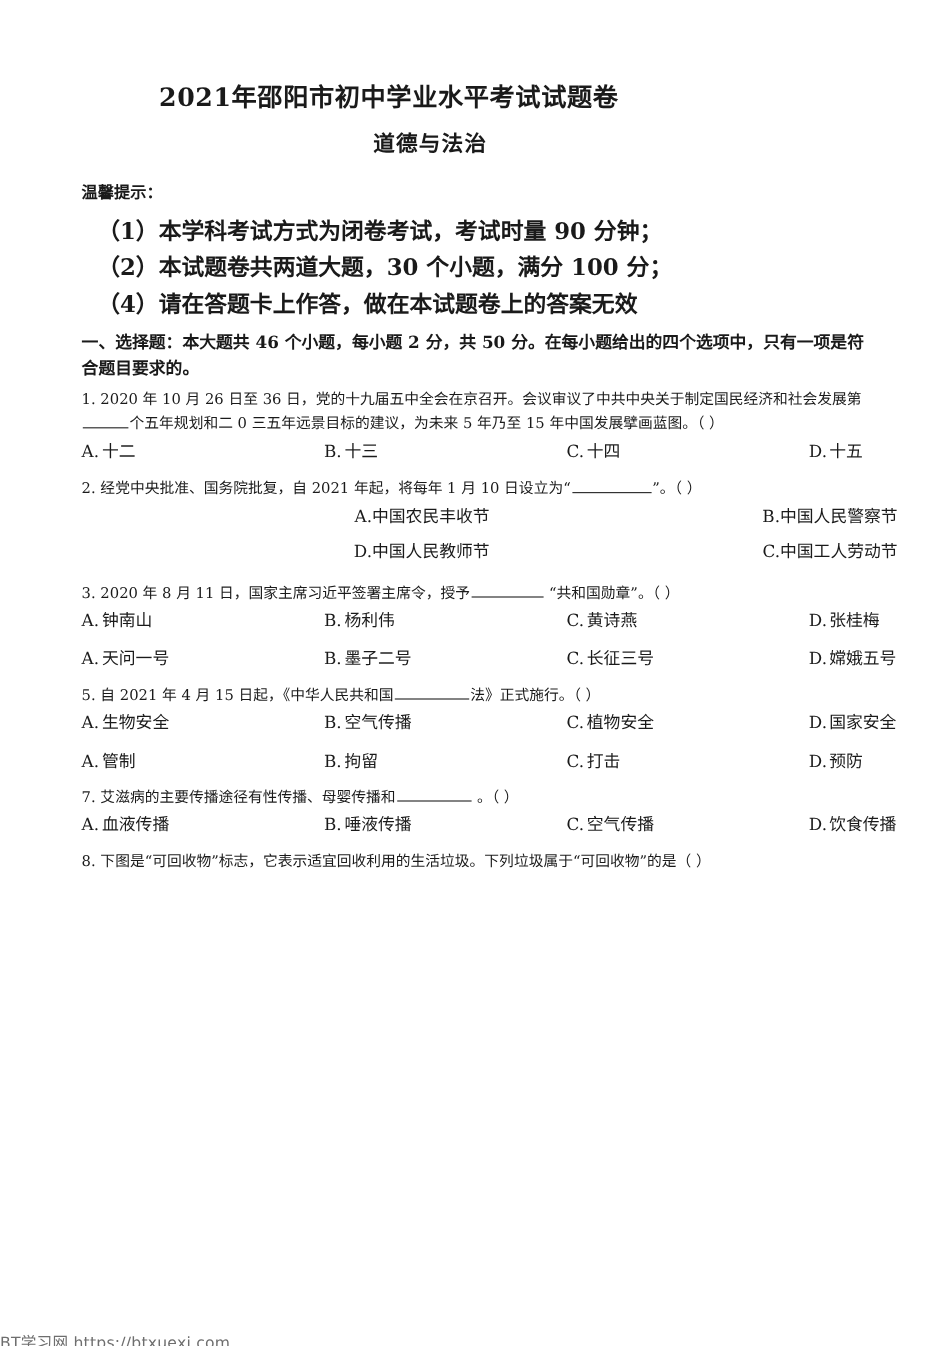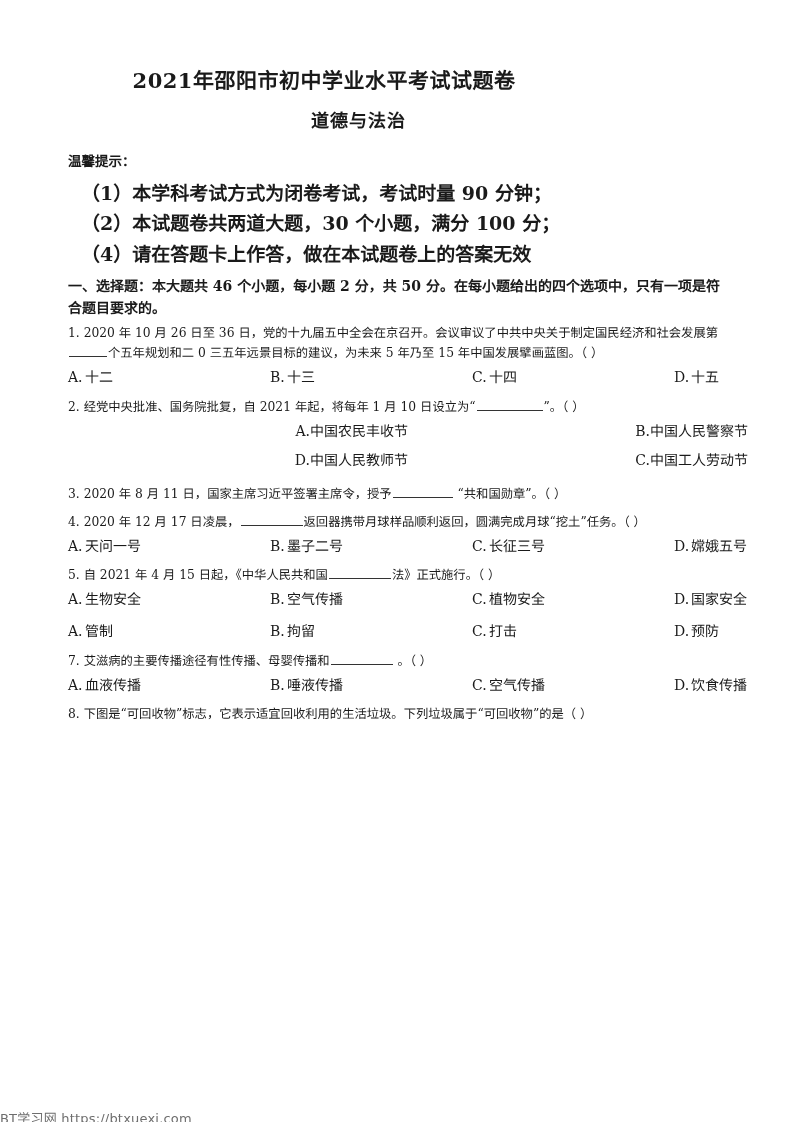--- a/index.html
+++ b/index.html
@@ -191,25 +191,30 @@
         <div class="opt-line">
           <div class="opt"><span class="lbl">D.</span><span>中国人民教师节</span></div>
           <div class="opt"><span class="lbl">C.</span><span>中国工人劳动节</span></div>
         </div>
       </div>
     </div>
     <div class="qgap-sm"></div>
 
     <div class="q">
       <p class="q-stem"><span>3. 2020 年 8 月 11 日，国家主席习近平签署主席令，授予</span><span class="gap" style="width:60px"></span>&nbsp;<span>“共和国勋章”。（    ）</span></p>
-    </div>
-    <div class="qgap-sm"></div>
-
-    <div class="q">
-      <p class="q-stem"><span>4. 2020 年 12 月 17 日凌晨，</span><span class="gap" style="width:62px"></span><span>返回器携带月球样品顺利返回，圆满完成月球“挖土”任务。（    ）</span></p>
+      <div class="opts-row cols4">
+        <div class="opt"><span class="lbl">A.</span><span>钟南山</span></div>
+        <div class="opt"><span class="lbl">B.</span><span>杨利伟</span></div>
+        <div class="opt"><span class="lbl">C.</span><span>黄诗燕</span></div>
+        <div class="opt"><span class="lbl">D.</span><span>张桂梅</span></div>
+      </div>
+    </div>
+    <div class="qgap-sm"></div>
+
+    <div class="q">
       <div class="opts-row cols4">
         <div class="opt"><span class="lbl">A.</span><span>天问一号</span></div>
         <div class="opt"><span class="lbl">B.</span><span>墨子二号</span></div>
         <div class="opt"><span class="lbl">C.</span><span>长征三号</span></div>
         <div class="opt"><span class="lbl">D.</span><span>嫦娥五号</span></div>
       </div>
     </div>
     <div class="qgap-sm"></div>
 
     <div class="q">

